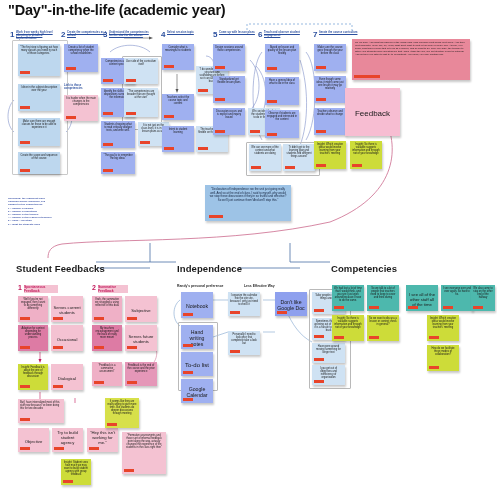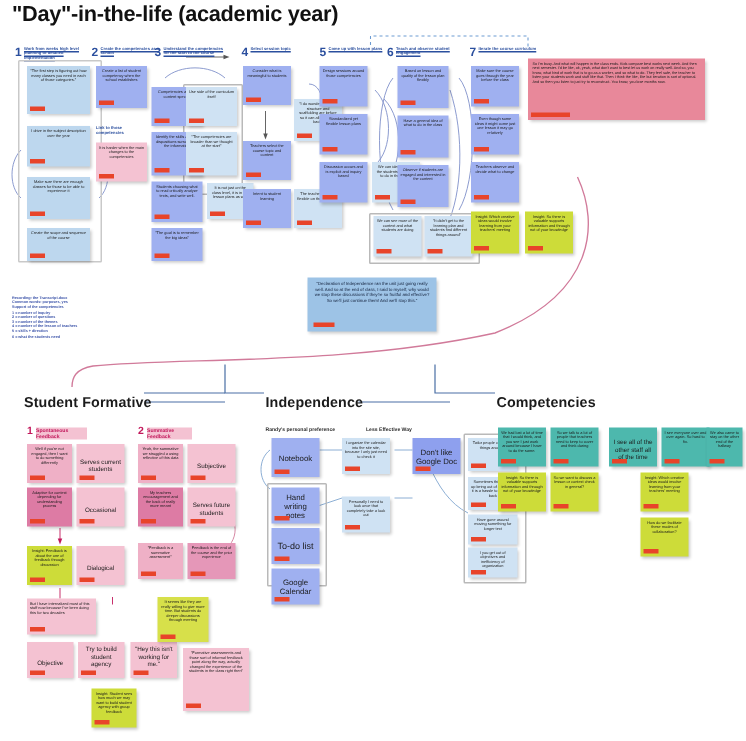--- a/index.html
+++ b/index.html
@@ -316,39 +316,42 @@
   <div class="note yellow" style="left:350px;top:141px;width:32px;height:28px;">
     <span class="txt">Insight: So there is valuable supports information and through not of your knowledge</span>
       <span class="bar"></span>
   </div>
 
   <div class="note red left" style="left:352px;top:39px;width:118px;height:41px;padding:3px;text-align:left;">
     <span class="txt" style="font-size:2.5px;line-height:2.9px;text-align:left;">So I'm busy. And what will happen in the class ends. Kids compare best works next week. And then next semester. I'd be like, ok, yeah, what don't want to best let us work on really well. And so, you know, what kind of work that is to go as a worker, and so what to do. They feel safe, the teacher to listen your students work and stuff like that. Then I think the like, like but iteration is sort of optional. And so then you listen to just try to reconstruct. You know, you lose months now.</span>
     <span class="bar" style="width:26px;"></span>
   </div>
 
+  <div class="note bigpink ctr xl" style="left:345px;top:88px;width:55px;height:48px;">
+    <span class="txt">Feedback</span>
+  </div>
 
   <div class="quote" style="left:205px;top:185px;width:86px;height:36px;">
     <span>"Declaration of Independence ran the unit just going really well. And so at the end of class, I said to myself, why would we stop these discussions if they're so fruitful and effective? So we'll just continue them! And we'll stop this."</span>
     <span class="bar"></span>
   </div>
 
   <div id="legend">
     <div class="lrow">Recording: the Transcript.docx</div>
     <div class="lrow">Common words: purposes, yes</div>
     <div class="lrow">Support of the competencies</div>
     <div class="lrow">1 = number of inquiry</div>
     <div class="lrow">2 = number of questions</div>
     <div class="lrow">3 = number of the themes</div>
     <div class="lrow">4 = number of the lesson of teachers</div>
     <div class="lrow">5 = skills + direction</div>
     <div class="lrow">6 = what the students need</div>
   </div>
 
-  <div class="sec-title" style="left:16px;top:263px;">Student Formative</div>
+  <div class="sec-title" style="left:16px;top:263px;">Student Feedbacks</div>
   <div class="sec-title" style="left:177px;top:263px;">Independence</div>
   <div class="sec-title" style="left:331px;top:263px;">Competencies</div>
 
   <div class="step-num" style="left:18px;top:284px;font-size:7px;color:#c2185b;">1</div>
   <div class="sub-label pink w" style="left:24px;top:285px;width:34px;">Spontaneous Feedback</div>
 
   <div class="note pink2" style="left:18px;top:296px;width:30px;height:26px;">
     <span class="txt">Well if you're not engaged, then I want to do something differently</span>
       <span class="bar"></span>
   </div>

